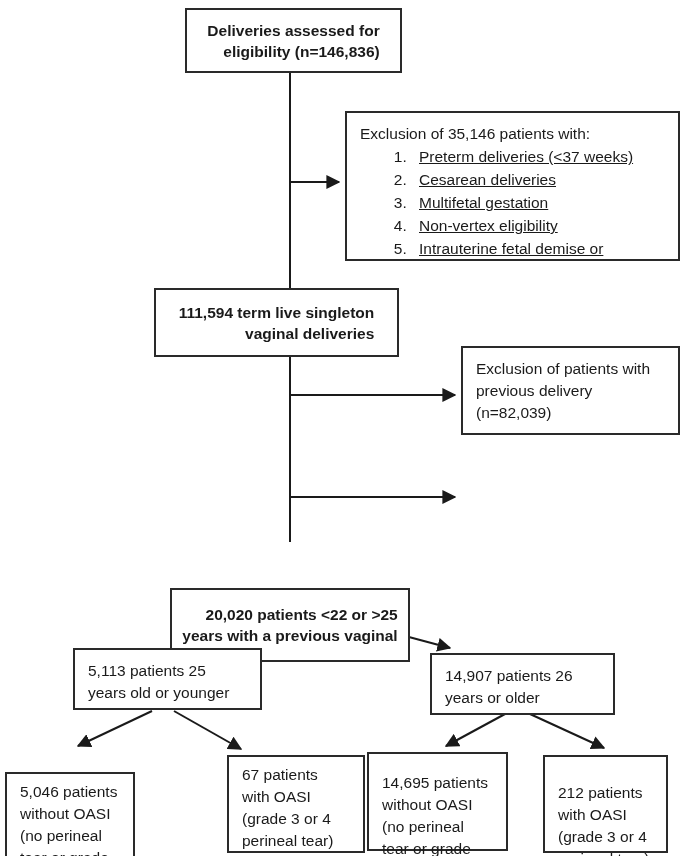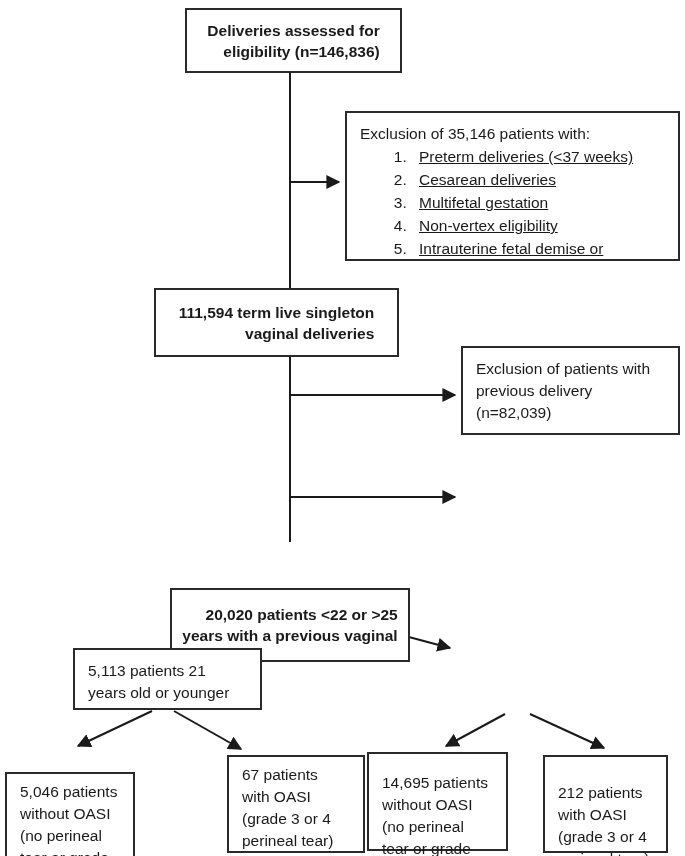--- a/index.html
+++ b/index.html
@@ -113,24 +113,28 @@
 (n=82,039)</span>
   </div>
 
 
   <div class="box center b-cohort">
     <span class="txt">20,020 patients &lt;22 or &gt;25
 years with a previous vaginal</span>
   </div>
 
   <div class="box leftpad b-young">
-    <span class="txt">5,113 patients 21
+    <span class="txt">5,113 patients 25
 years old or younger</span>
   </div>
 
+  <div class="box leftpad b-older">
+    <span class="txt">14,907 patients 26
+years or older</span>
+  </div>
 
   <div class="box leftpad b-young-no-oasi">
     <span class="txt">5,046 patients
 without OASI
 (no perineal
 tear or grade</span>
   </div>
 
   <div class="box leftpad b-young-oasi">
     <span class="txt">67 patients

